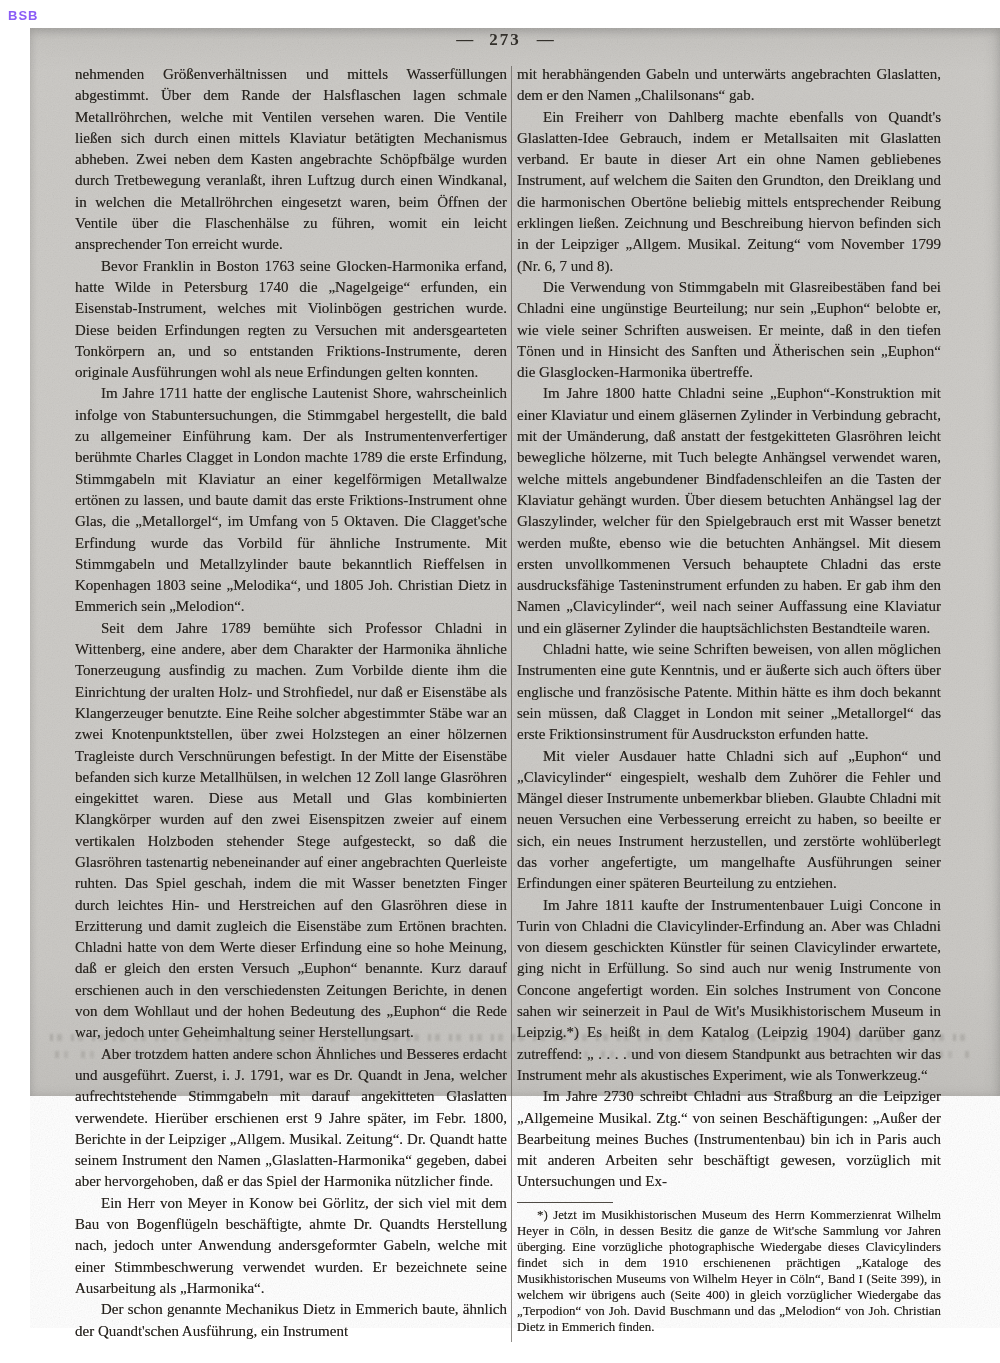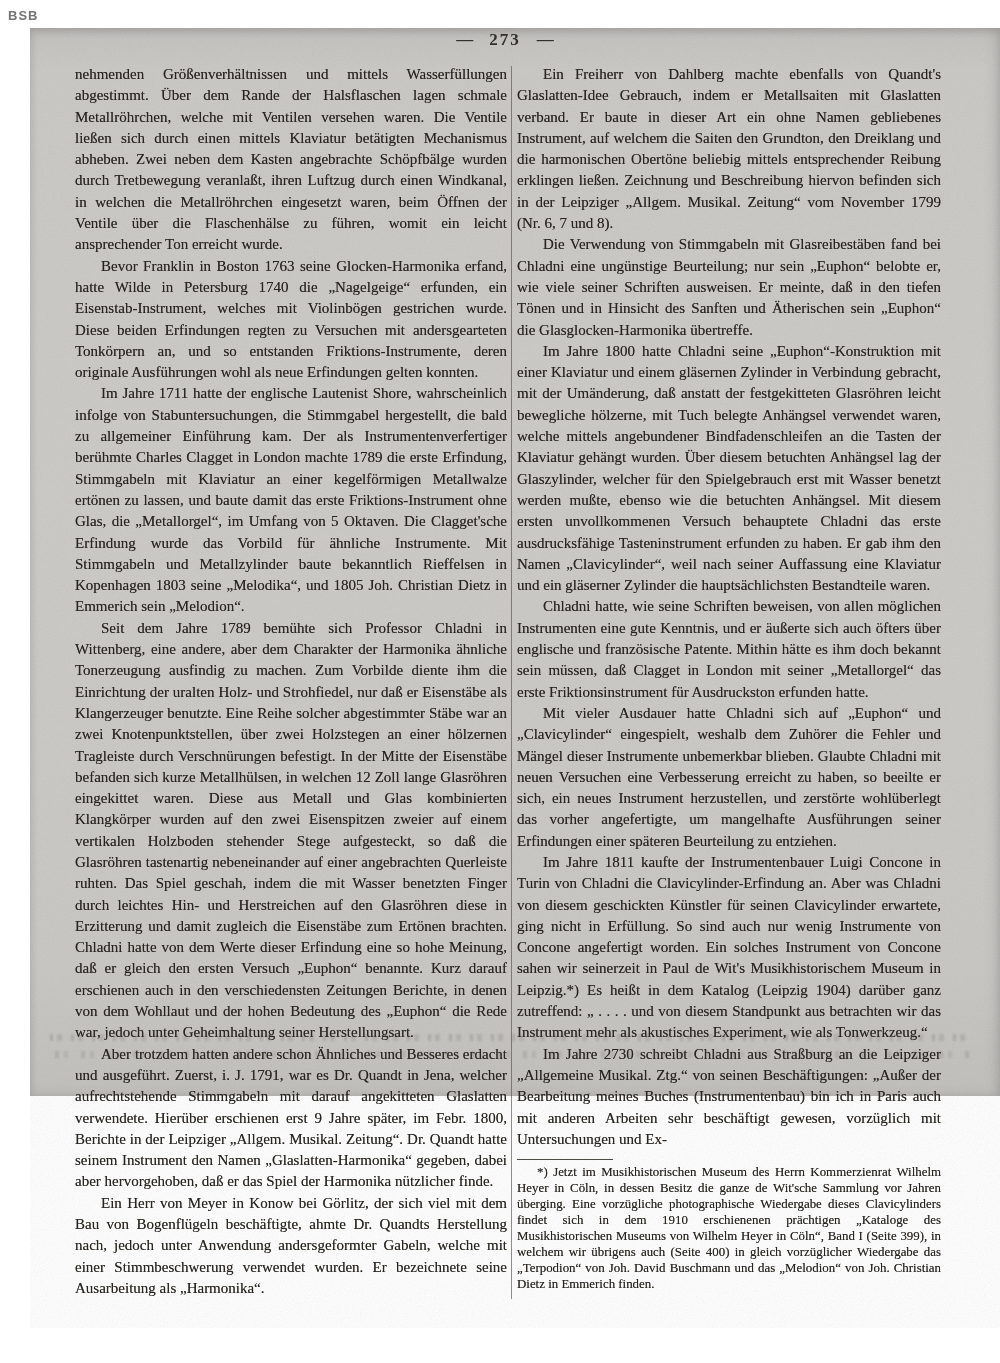--- a/index.html
+++ b/index.html
@@ -2,21 +2,21 @@
 <html lang="de"><head>
 <meta charset="utf-8">
 <style>
   html,body{margin:0;padding:0;}
   body{
     width:1000px;height:1363px;position:relative;background:#ffffff;
     font-family:"Liberation Serif","DejaVu Serif",serif;overflow:hidden;
   }
   .watermark{
     position:absolute;top:8px;left:8px;
-    font:bold 13px "Liberation Sans",sans-serif;letter-spacing:1px;color:#737373;
+    font:bold 13px "Liberation Sans",sans-serif;letter-spacing:1px;color:#8b5cf6;
   }
   .scan{
     position:absolute;left:30px;top:28px;width:970px;height:1068px;
     background:linear-gradient(180deg,#c2c0bc 0%,#c9c7c3 4%,#cbc9c5 45%,#c8c6c2 88%,#c0beba 100%);
     box-shadow:inset 0 3px 8px rgba(0,0,0,.16), inset -5px 0 14px rgba(0,0,0,.08);
   }
   .grain{position:absolute;left:0;top:0;width:970px;height:1300px;opacity:.16;pointer-events:none;}
   .pageno{
     position:absolute;top:2px;left:375px;width:200px;text-align:center;
     font-size:17px;font-weight:bold;color:#33302b;
@@ -73,25 +73,27 @@
   </div>
 
   <div class="cols">
     <div class="col left">
       <p class="noindent">nehmenden Größenverhältnissen und mittels Wasserfüllungen abgestimmt. Über dem Rande der Halsflaschen lagen schmale Metallröhrchen, welche mit Ventilen versehen waren. Die Ventile ließen sich durch einen mittels Klaviatur betätigten Mechanismus abheben. Zwei neben dem Kasten angebrachte Schöpfbälge wurden durch Tretbewegung veranlaßt, ihren Luftzug durch einen Windkanal, in welchen die Metallröhrchen eingesetzt waren, beim Öffnen der Ventile über die Flaschenhälse zu führen, womit ein leicht ansprechender Ton erreicht wurde.</p>
       <p>Bevor Franklin in Boston 1763 seine Glocken-Harmonika erfand, hatte Wilde in Petersburg 1740 die „Nagelgeige“ erfunden, ein Eisenstab-Instrument, welches mit Violinbögen gestrichen wurde. Diese beiden Erfindungen regten zu Versuchen mit andersgearteten Tonkörpern an, und so entstanden Friktions-Instrumente, deren originale Ausführungen wohl als neue Erfindungen gelten konnten.</p>
       <p>Im Jahre 1711 hatte der englische Lautenist Shore, wahrscheinlich infolge von Stabuntersuchungen, die Stimmgabel hergestellt, die bald zu allgemeiner Einführung kam. Der als Instrumentenverfertiger berühmte Charles Clagget in London machte 1789 die erste Erfindung, Stimmgabeln mit Klaviatur an einer kegelförmigen Metallwalze ertönen zu lassen, und baute damit das erste Friktions-Instrument ohne Glas, die „Metallorgel“, im Umfang von 5 Oktaven. Die Clagget'sche Erfindung wurde das Vorbild für ähnliche Instrumente. Mit Stimmgabeln und Metallzylinder baute bekanntlich Rieffelsen in Kopenhagen 1803 seine „Melodika“, und 1805 Joh. Christian Dietz in Emmerich sein „Melodion“.</p>
       <p>Seit dem Jahre 1789 bemühte sich Professor Chladni in Wittenberg, eine andere, aber dem Charakter der Harmonika ähnliche Tonerzeugung ausfindig zu machen. Zum Vorbilde diente ihm die Einrichtung der uralten Holz- und Strohfiedel, nur daß er Eisenstäbe als Klangerzeuger benutzte. Eine Reihe solcher abgestimmter Stäbe war an zwei Knotenpunktstellen, über zwei Holzstegen an einer hölzernen Tragleiste durch Verschnürungen befestigt. In der Mitte der Eisenstäbe befanden sich kurze Metallhülsen, in welchen 12 Zoll lange Glasröhren eingekittet waren. Diese aus Metall und Glas kombinierten Klangkörper wurden auf den zwei Eisenspitzen zweier auf einem vertikalen Holzboden stehender Stege aufgesteckt, so daß die Glasröhren tastenartig nebeneinander auf einer angebrachten Querleiste ruhten. Das Spiel geschah, indem die mit Wasser benetzten Finger durch leichtes Hin- und Herstreichen auf den Glasröhren diese in Erzitterung und damit zugleich die Eisenstäbe zum Ertönen brachten. Chladni hatte von dem Werte dieser Erfindung eine so hohe Meinung, daß er gleich den ersten Versuch „Euphon“ benannte. Kurz darauf erschienen auch in den verschiedensten Zeitungen Berichte, in denen von dem Wohllaut und der hohen Bedeutung des „Euphon“ die Rede war, jedoch unter Geheimhaltung seiner Herstellungsart.</p>
       <p>Aber trotzdem hatten andere schon Ähnliches und Besseres erdacht und ausgeführt. Zuerst, i. J. 1791, war es Dr. Quandt in Jena, welcher aufrechtstehende Stimmgabeln mit darauf angekitteten Glaslatten verwendete. Hierüber erschienen erst 9 Jahre später, im Febr. 1800, Berichte in der Leipziger „Allgem. Musikal. Zeitung“. Dr. Quandt hatte seinem Instrument den Namen „Glaslatten-Harmonika“ gegeben, dabei aber hervorgehoben, daß er das Spiel der Harmonika nützlicher finde.</p>
       <p>Ein Herr von Meyer in Konow bei Görlitz, der sich viel mit dem Bau von Bogenflügeln beschäftigte, ahmte Dr. Quandts Herstellung nach, jedoch unter Anwendung andersgeformter Gabeln, welche mit einer Stimmbeschwerung verwendet wurden. Er bezeichnete seine Ausarbeitung als „Harmonika“.</p>
+      <p>Der schon genannte Mechanikus Dietz in Emmerich baute, ähnlich der Quandt'schen Ausführung, ein Instrument</p>
     </div>
 
     <div class="divider"></div>
 
     <div class="col right">
+      <p class="noindent">mit herabhängenden Gabeln und unterwärts angebrachten Glaslatten, dem er den Namen „Chalilsonans“ gab.</p>
       <p>Ein Freiherr von Dahlberg machte ebenfalls von Quandt's Glaslatten-Idee Gebrauch, indem er Metallsaiten mit Glaslatten verband. Er baute in dieser Art ein ohne Namen gebliebenes Instrument, auf welchem die Saiten den Grundton, den Dreiklang und die harmonischen Obertöne beliebig mittels entsprechender Reibung erklingen ließen. Zeichnung und Beschreibung hiervon befinden sich in der Leipziger „Allgem. Musikal. Zeitung“ vom November 1799 (Nr. 6, 7 und 8).</p>
       <p>Die Verwendung von Stimmgabeln mit Glasreibestäben fand bei Chladni eine ungünstige Beurteilung; nur sein „Euphon“ belobte er, wie viele seiner Schriften ausweisen. Er meinte, daß in den tiefen Tönen und in Hinsicht des Sanften und Ätherischen sein „Euphon“ die Glasglocken-Harmonika übertreffe.</p>
       <p>Im Jahre 1800 hatte Chladni seine „Euphon“-Konstruktion mit einer Klaviatur und einem gläsernen Zylinder in Verbindung gebracht, mit der Umänderung, daß anstatt der festgekitteten Glasröhren leicht bewegliche hölzerne, mit Tuch belegte Anhängsel verwendet waren, welche mittels angebundener Bindfadenschleifen an die Tasten der Klaviatur gehängt wurden. Über diesem betuchten Anhängsel lag der Glaszylinder, welcher für den Spielgebrauch erst mit Wasser benetzt werden mußte, ebenso wie die betuchten Anhängsel. Mit diesem ersten unvollkommenen Versuch behauptete Chladni das erste ausdrucksfähige Tasteninstrument erfunden zu haben. Er gab ihm den Namen „Clavicylinder“, weil nach seiner Auffassung eine Klaviatur und ein gläserner Zylinder die hauptsächlichsten Bestandteile waren.</p>
       <p>Chladni hatte, wie seine Schriften beweisen, von allen möglichen Instrumenten eine gute Kenntnis, und er äußerte sich auch öfters über englische und französische Patente. Mithin hätte es ihm doch bekannt sein müssen, daß Clagget in London mit seiner „Metallorgel“ das erste Friktionsinstrument für Ausdruckston erfunden hatte.</p>
       <p>Mit vieler Ausdauer hatte Chladni sich auf „Euphon“ und „Clavicylinder“ eingespielt, weshalb dem Zuhörer die Fehler und Mängel dieser Instrumente unbemerkbar blieben. Glaubte Chladni mit neuen Versuchen eine Verbesserung erreicht zu haben, so beeilte er sich, ein neues Instrument herzustellen, und zerstörte wohlüberlegt das vorher angefertigte, um mangelhafte Ausführungen seiner Erfindungen einer späteren Beurteilung zu entziehen.</p>
       <p>Im Jahre 1811 kaufte der Instrumentenbauer Luigi Concone in Turin von Chladni die Clavicylinder-Erfindung an. Aber was Chladni von diesem geschickten Künstler für seinen Clavicylinder erwartete, ging nicht in Erfüllung. So sind auch nur wenig Instrumente von Concone angefertigt worden. Ein solches Instrument von Concone sahen wir seinerzeit in Paul de Wit's Musikhistorischem Museum in Leipzig.*) Es heißt in dem Katalog (Leipzig 1904) darüber ganz zutreffend: „ . . . . und von diesem Standpunkt aus betrachten wir das Instrument mehr als akustisches Experiment, wie als Tonwerkzeug.“</p>
       <p>Im Jahre 2730 schreibt Chladni aus Straßburg an die Leipziger „Allgemeine Musikal. Ztg.“ von seinen Beschäftigungen: „Außer der Bearbeitung meines Buches (Instrumentenbau) bin ich in Paris auch mit anderen Arbeiten sehr beschäftigt gewesen, vorzüglich mit Untersuchungen und Ex-</p>
       <hr class="fnrule">
       <p class="footnote noindent" style="text-indent:20px;">*) Jetzt im Musikhistorischen Museum des Herrn Kommerzienrat Wilhelm Heyer in Cöln, in dessen Besitz die ganze de Wit'sche Sammlung vor Jahren überging. Eine vorzügliche photographische Wiedergabe dieses Clavicylinders findet sich in dem 1910 erschienenen prächtigen „Kataloge des Musikhistorischen Museums von Wilhelm Heyer in Cöln“, Band I (Seite 399), in welchem wir übrigens auch (Seite 400) in gleich vorzüglicher Wiedergabe das „Terpodion“ von Joh. David Buschmann und das „Melodion“ von Joh. Christian Dietz in Emmerich finden.</p>
     </div>

